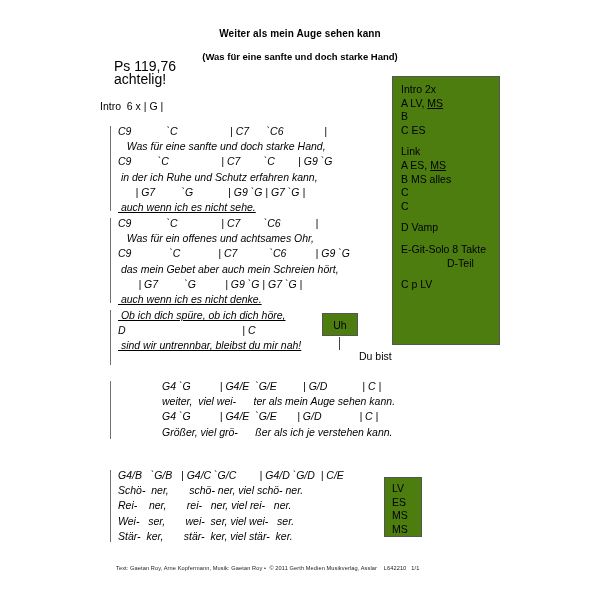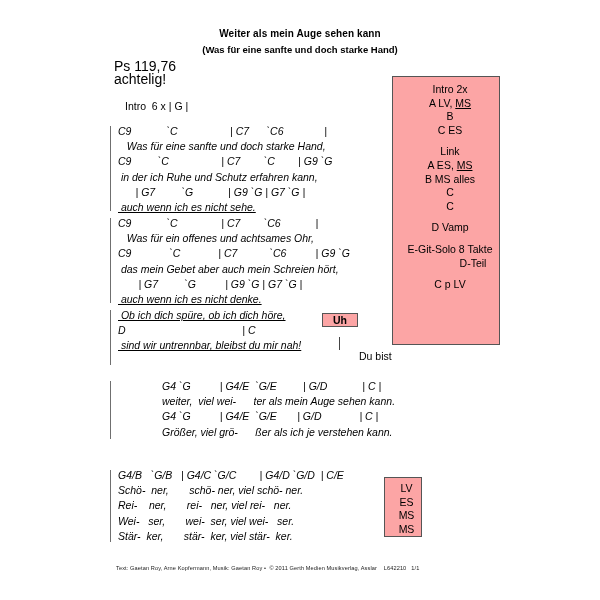--- a/index.html
+++ b/index.html
@@ -34,37 +34,37 @@
   .song-title {
     font-size: 10px;
     font-weight: bold;
     letter-spacing: 0.1px;
     line-height: 16px;
   }
   .song-subtitle {
     font-size: 9.5px;
     font-weight: bold;
     line-height: 13px;
-    margin-top: 1px;
+    margin-top: 8px;
   }
 
   
   .header-note {
     position: absolute;
     left: 114px;
     top: 60px;
     font-size: 14px;
     line-height: 12.5px;
     white-space: pre;
   }
 
   
   .intro-line {
     position: absolute;
-    left: 125px;
+    left: 100px;
     top: 100px;
     font-size: 10.5px;
     line-height: 13px;
     white-space: pre;
   }
 
   
   .block {
     position: absolute;
     font-family: "Liberation Sans", sans-serif;
@@ -80,49 +80,47 @@
   .barline {
     position: absolute;
     width: 1px;
     background: #6f6f6f;
   }
 
   
   .box {
     position: absolute;
     border: 1px solid #555555;
-    background: #fca5a5;
+    background: #4d7c0f;
     box-sizing: border-box;
-    text-align: center;
   }
   .structure-box {
     left: 392px;
     top: 76px;
     width: 108px;
     height: 269px;
     padding: 6px 0 0 8px;
     font-size: 10.5px;
     line-height: 13.6px;
     white-space: pre;
   }
   .structure-box .ln { display: block; white-space: pre; }
   .structure-box .ln .u { text-decoration: underline; text-underline-offset: 1px; }
   .structure-box .ln.indent { padding-left: 46px; }
   .structure-box .spacer { display: block; height: 8px; }
 
   .uh-box {
     left: 322px;
     top: 313px;
     width: 36px;
-    height: 14px;
+    height: 23px;
     display: flex;
     align-items: center;
     justify-content: center;
     font-size: 10.5px;
-    font-weight: bold;
   }
   .uh-stem {
     position: absolute;
     left: 339px;
     top: 337px;
     width: 1px;
     height: 13px;
     background: #444444;
   }
   .dubist {

